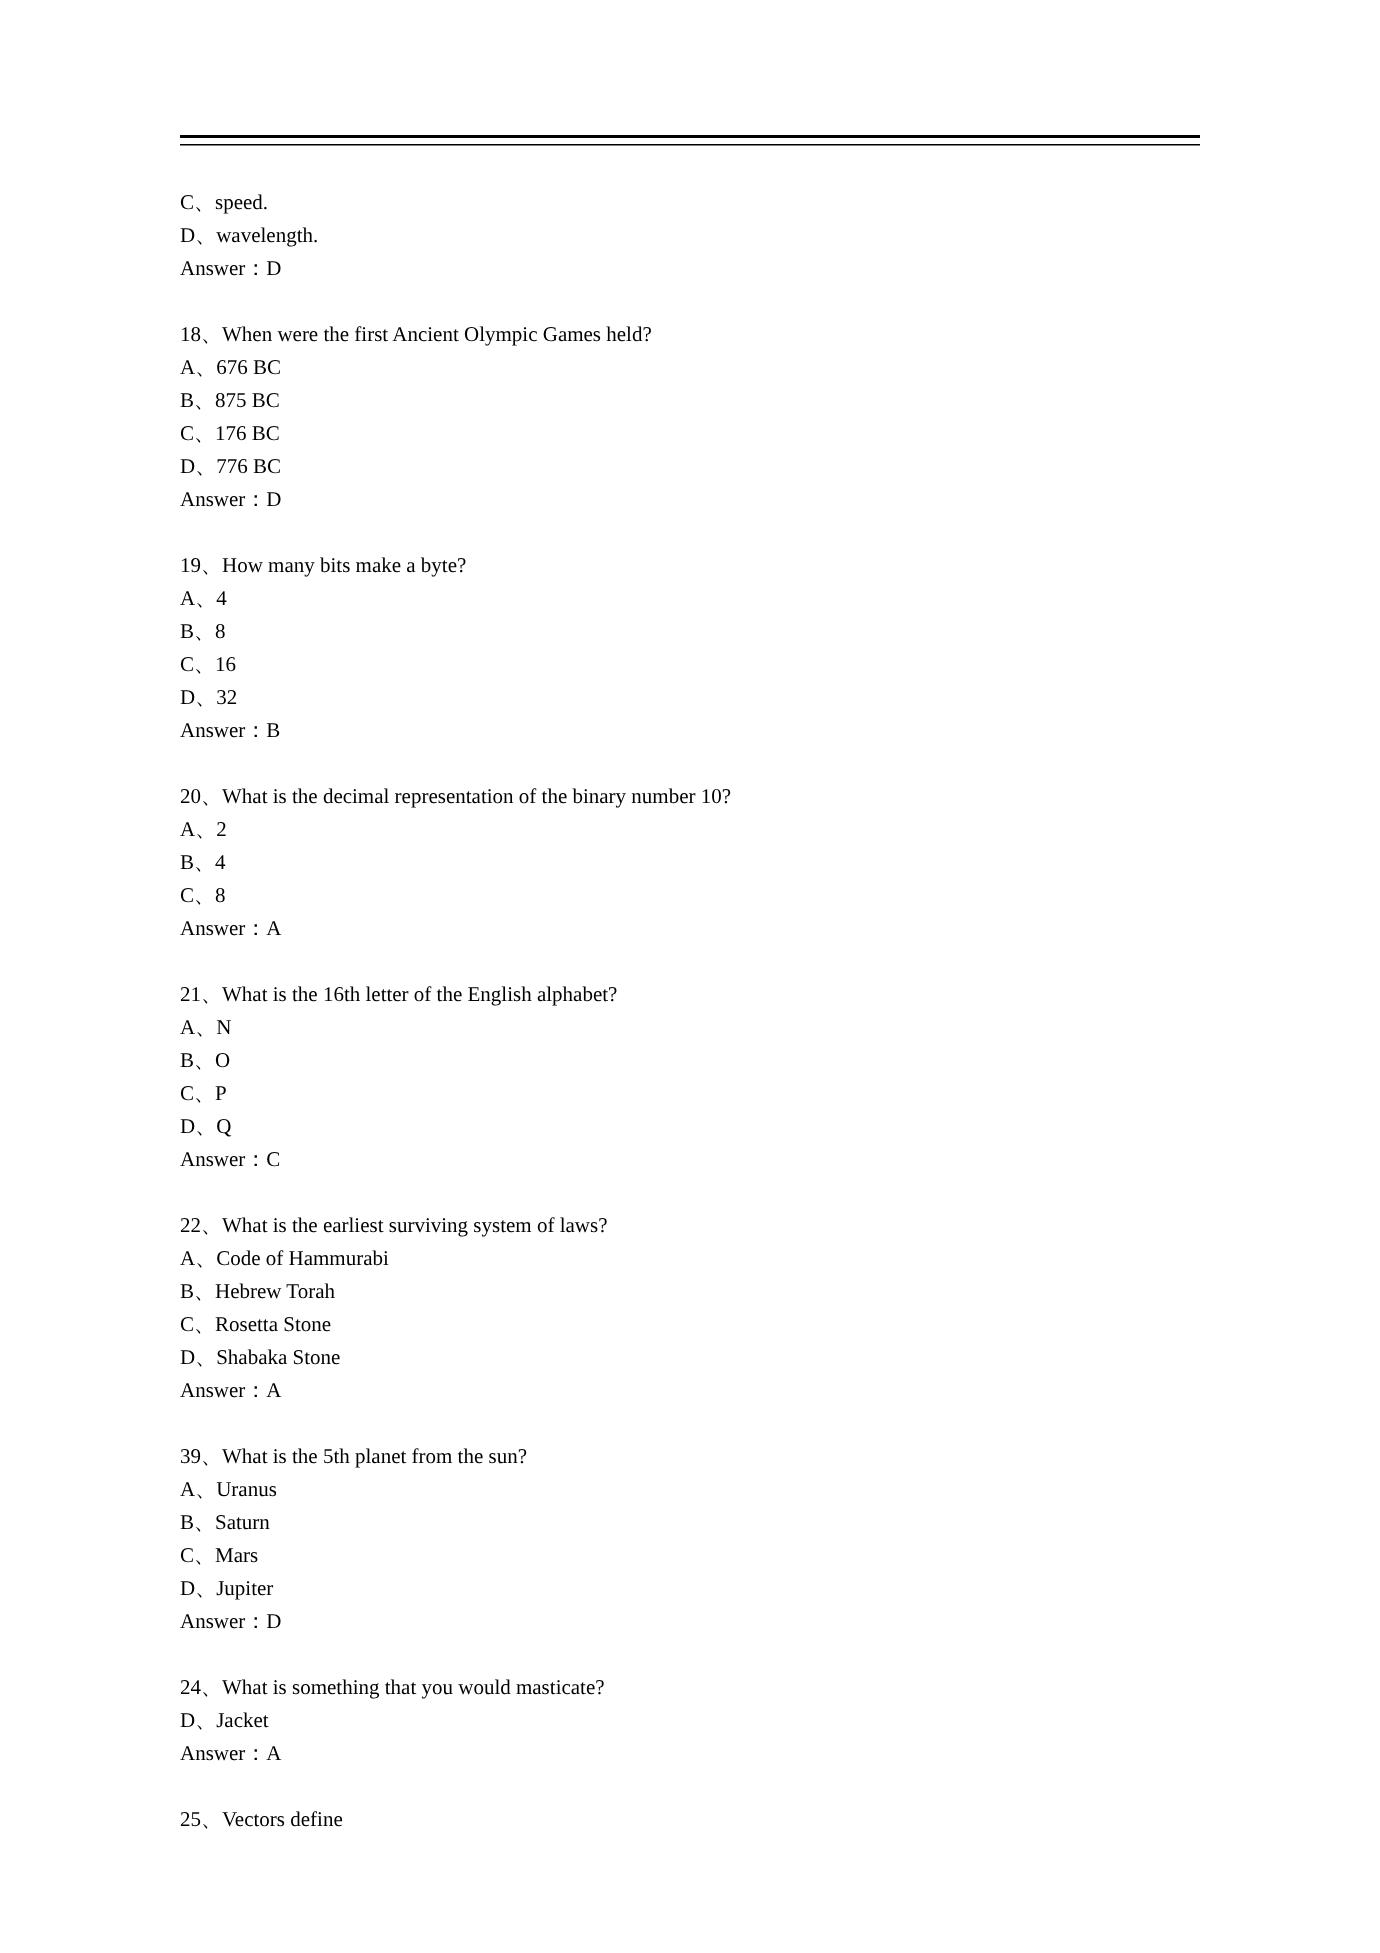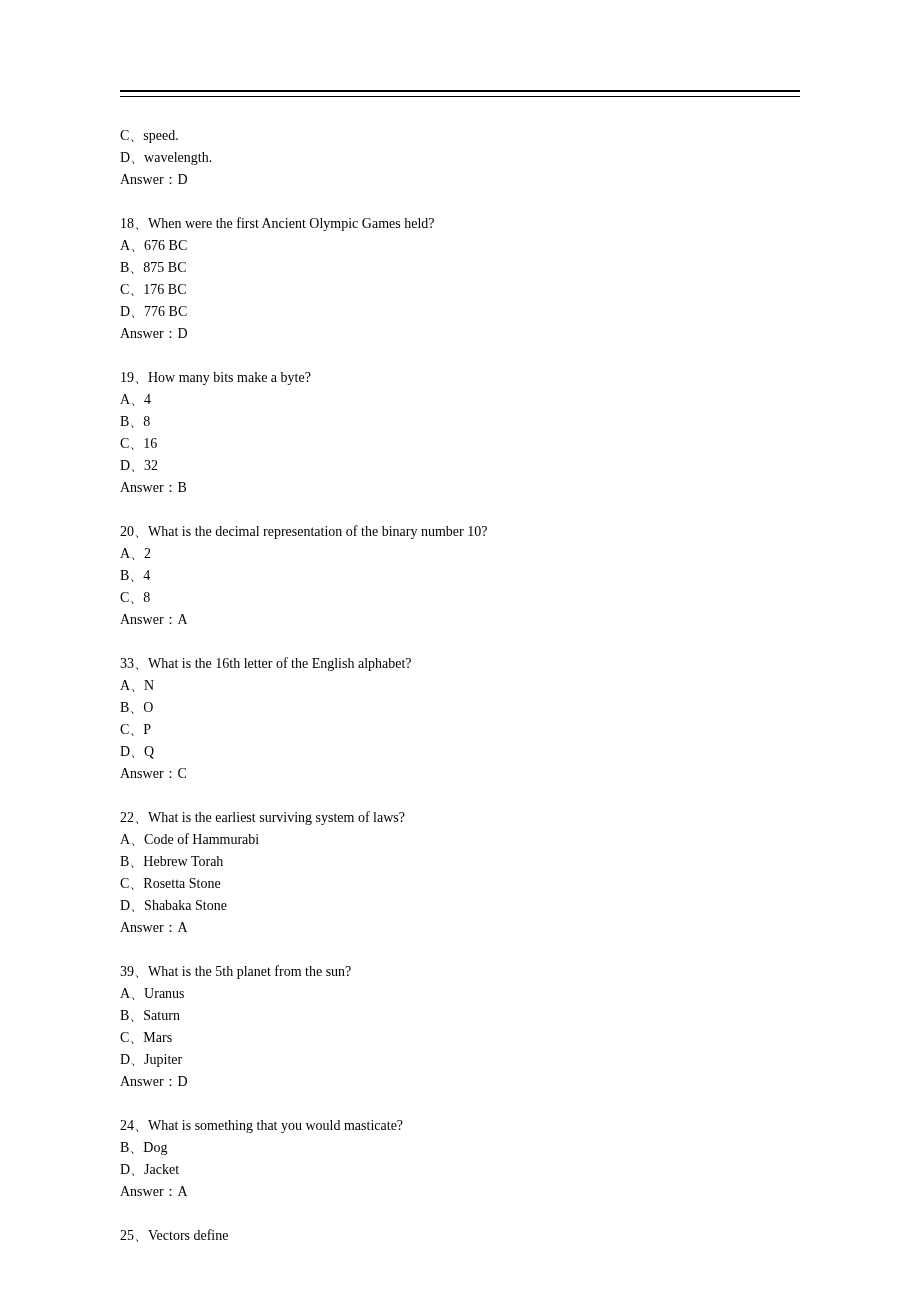--- a/index.html
+++ b/index.html
@@ -61,21 +61,21 @@
         <div class="line">Answer：B</div>
       </div>
       <div class="question-block">
         <div class="line">20、What is the decimal representation of the binary number 10?</div>
         <div class="line">A、2</div>
         <div class="line">B、4</div>
         <div class="line">C、8</div>
         <div class="line">Answer：A</div>
       </div>
       <div class="question-block">
-        <div class="line">33、What is the 16th letter of the English alphabet?</div>
+        <div class="line">21、What is the 16th letter of the English alphabet?</div>
         <div class="line">A、N</div>
         <div class="line">B、O</div>
         <div class="line">C、P</div>
         <div class="line">D、Q</div>
         <div class="line">Answer：C</div>
       </div>
       <div class="question-block">
         <div class="line">22、What is the earliest surviving system of laws?</div>
         <div class="line">A、Code of Hammurabi</div>
         <div class="line">B、Hebrew Torah</div>
@@ -86,21 +86,20 @@
       <div class="question-block">
         <div class="line">39、What is the 5th planet from the sun?</div>
         <div class="line">A、Uranus</div>
         <div class="line">B、Saturn</div>
         <div class="line">C、Mars</div>
         <div class="line">D、Jupiter</div>
         <div class="line">Answer：D</div>
       </div>
       <div class="question-block">
         <div class="line">24、What is something that you would masticate?</div>
-        <div class="line">B、Dog</div>
         <div class="line">D、Jacket</div>
         <div class="line">Answer：A</div>
       </div>
       <div class="question-block">
         <div class="line">25、Vectors define</div>
       </div>
     </div>
 </div>
 
 </body></html>

